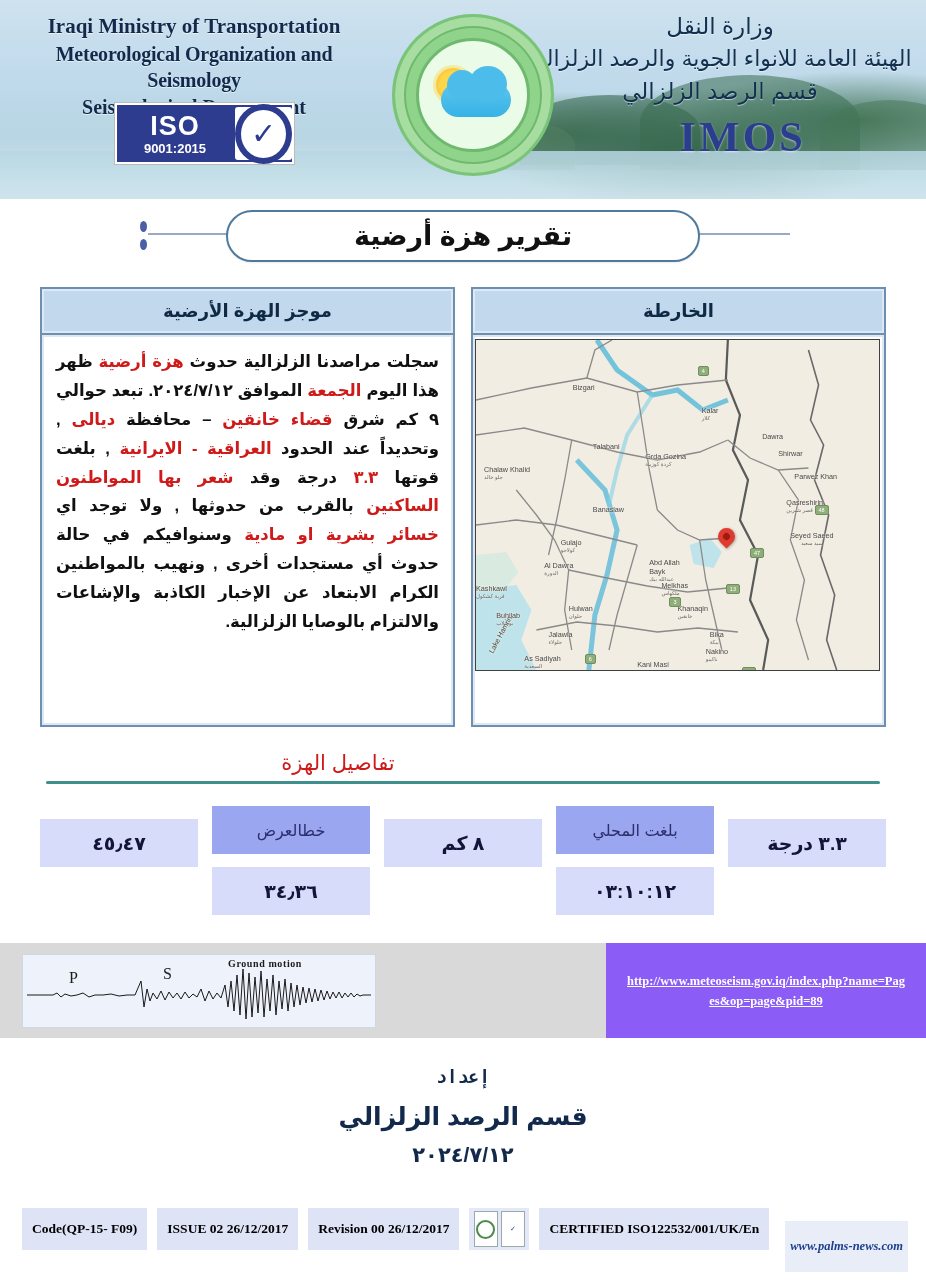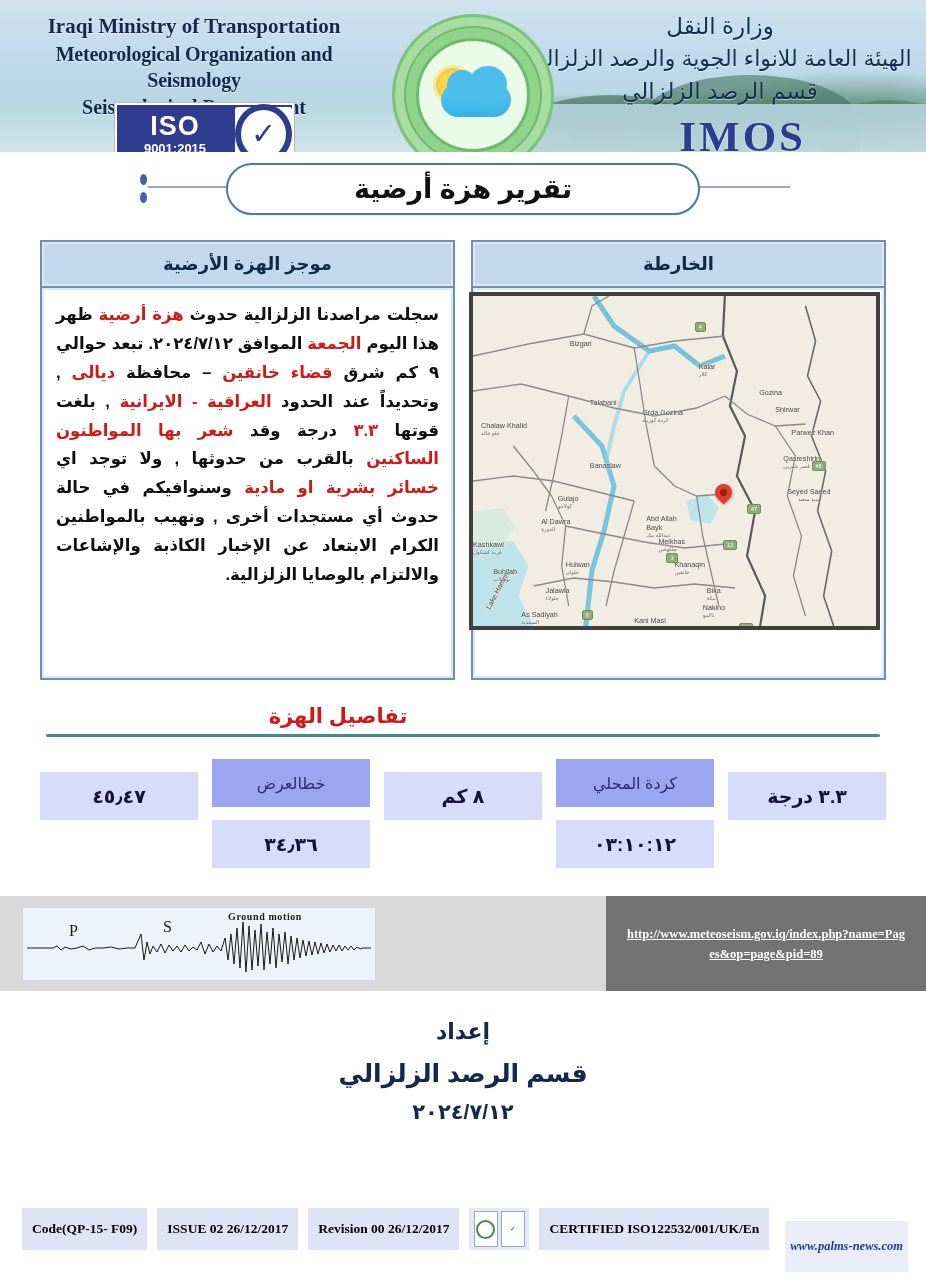--- a/index.html
+++ b/index.html
@@ -5,21 +5,21 @@
 <style>
   html,body{margin:0;padding:0;}
   body{
     width:926px;height:1280px;
     background:#ffffff;
     font-family:"Liberation Sans","DejaVu Sans",sans-serif;
     overflow:hidden;position:relative;
   }
   
   .banner{
-    position:relative;width:926px;height:152px;overflow:hidden;
+    position:relative;width:926px;height:199px;overflow:hidden;
     background:
       radial-gradient(ellipse 300px 90px at 700px 150px, #3c6b52 0%, rgba(60,107,82,0) 70%),
       radial-gradient(ellipse 260px 70px at 860px 120px, #4a7a5e 0%, rgba(74,122,94,0) 70%),
       radial-gradient(ellipse 200px 60px at 560px 135px, #5d8a6c 0%, rgba(93,138,108,0) 72%),
       linear-gradient(to bottom,#cfe2ee 0%,#c4dced 28%,#bcd8e8 52%,#b9d6e4 70%,#cfe3ea 88%,#d9e8ef 100%);
   }
   .banner .sea{
     position:absolute;left:0;bottom:0;width:926px;height:48px;
     background:linear-gradient(to bottom,#b7d7e3,#cde4ec);
     opacity:.85;
@@ -125,21 +125,21 @@
     box-shadow:inset 0 0 0 2px #dce9f5;
   }
   .panel-head span{font-size:18px;font-weight:bold;color:#0e2a45;}
   .panel-body{
     border:2px solid #6f8fb0;border-top:none;height:392px;background:#fff;
     box-shadow:inset 0 0 0 2px #dce9f5;padding:4px;box-sizing:border-box;
   }
   
   .map{
     position:relative;width:100%;height:330px;overflow:hidden;
-    background:#f1ece2;border:4px solid #404040;
+    background:#f1ece2;border:1px solid #404040;
   }
   .map svg{display:block;width:100%;height:100%;}
   .map-label{
     position:absolute;font-size:7.2px;color:#4a4a4a;direction:ltr;
     white-space:nowrap;font-family:"Liberation Sans",sans-serif;
     text-shadow:0 0 2px #f1ece2,0 0 3px #f1ece2;
   }
   .map-label i{display:block;font-size:5.4px;font-style:normal;opacity:.8;}
   .shield{
     position:absolute;background:#8fae7a;color:#fff;font-size:5.5px;
@@ -156,21 +156,21 @@
   }
   
   .summary{
     padding:8px 10px 0 10px;font-size:16.5px;line-height:1.75;
     color:#101010;text-align:justify;font-weight:bold;
     font-family:"Liberation Sans","DejaVu Sans",sans-serif;
   }
   .summary .hl{color:#d01a1a;}
   
   .details-title{
-    margin:24px 0 6px 0;text-align:center;font-size:21px;font-weight:bold;color:#cf1a1a;
+    margin:24px 0 6px 0;text-align:center;font-size:21px;font-weight:normal;color:#cf1a1a;
     padding-right:250px;
   }
   .rule{height:3px;background:#3f8f8c;margin:6px 6px 22px 6px;border-radius:2px;}
   .tbl{display:flex;gap:14px;direction:rtl;}
   .col{flex:1;}
   .th{
     background:#9aa6f0;height:48px;display:flex;align-items:center;justify-content:center;
     font-size:16px;color:#2b2f6b;font-weight:normal;
   }
   .td{
@@ -187,32 +187,32 @@
     border:1px solid #cfd6e4;position:relative;
   }
   .seismo svg{display:block;width:100%;height:100%;}
   .seismo .lbl{
     position:absolute;direction:ltr;font-family:"Liberation Serif",serif;color:#1b1b1b;
   }
   .lbl-p{left:46px;top:14px;font-size:16px;}
   .lbl-s{left:140px;top:10px;font-size:16px;}
   .lbl-g{left:205px;top:3px;font-size:10px;font-weight:bold;letter-spacing:.6px;}
   .urlbox{
-    width:320px;height:95px;background:#737373;display:flex;align-items:center;
+    width:320px;height:95px;background:#8b5cf6;display:flex;align-items:center;
     justify-content:center;margin-left:10px;
   }
   .urlbox a{
     direction:ltr;color:#fff;font-size:12.5px;font-weight:bold;text-decoration:underline;
     text-align:center;line-height:1.6;display:block;width:280px;word-break:break-all;
     font-family:"Liberation Serif","DejaVu Serif",serif;
   }
   
   .sig{text-align:center;padding:28px 0 10px 0;}
   .sig div{color:#13294b;font-weight:bold;}
-  .sig .s1{font-size:22px;margin-bottom:14px;}
+  .sig .s1{font-size:18px;margin-bottom:14px;font-family:Liberation Mono, monospace;}
   .sig .s2{font-size:25px;margin-bottom:12px;}
   .sig .s3{font-size:21px;}
   
   .footbar{
     position:absolute;left:0;bottom:28px;width:926px;height:46px;
     display:flex;align-items:center;gap:10px;padding:0 22px;box-sizing:border-box;direction:ltr;
   }
   .fchip{
     background:#dfe3f6;height:42px;display:flex;align-items:center;justify-content:center;
     font-family:"Liberation Serif","DejaVu Serif",serif;font-weight:bold;font-size:13.5px;color:#000;
@@ -327,21 +327,21 @@
               <path d="M300,130 L320,160 L312,200 L326,240 L318,280 L330,320"></path>
             </g>
           </svg>
 
           <div class="map-label" style="left:24%;top:13%;">Bizgari</div>
           <div class="map-label" style="left:56%;top:20%;">Kalar<i>كلار</i></div>
           <div class="map-label" style="left:29%;top:31%;">Talabani</div>
           <div class="map-label" style="left:42%;top:34%;">Grda Gozina<i>كردة كوزينة</i></div>
           <div class="map-label" style="left:2%;top:38%;">Chalaw Khalid<i>جلو خالد</i></div>
           <div class="map-label" style="left:29%;top:50%;">Banaslaw</div>
-          <div class="map-label" style="left:71%;top:28%;">Gozina</div>
+          <div class="map-label" style="left:71%;top:28%;">Dawra</div>
           <div class="map-label" style="left:75%;top:33%;">Shirwar</div>
           <div class="map-label" style="left:79%;top:40%;">Parwez Khan</div>
           <div class="map-label" style="left:77%;top:48%;">Qasreshirin<i>قصر شيرين</i></div>
           <div class="map-label" style="left:78%;top:58%;text-align:center;">Seyed Saeed<i>سيد سعيد</i></div>
           <div class="map-label" style="left:21%;top:60%;">Gulajo<i>كولاجو</i></div>
           <div class="map-label" style="left:8%;top:67%;margin-left:36px;">Al Dawra<i>الدورة</i></div>
           <div class="map-label" style="left:43%;top:66%;">Abd Allah<br>Bayk<i>عبدالله بيك</i></div>
           <div class="map-label" style="left:0%;top:74%;">Kashkawl<i>قرية كشكول</i></div>
           <div class="map-label" style="left:46%;top:73%;">Melkhas<i>ملكهاس</i></div>
           <div class="map-label" style="left:50%;top:80%;">Khanaqin<i>خانقين</i></div>
@@ -382,21 +382,21 @@
   </div>
 
   <div class="details-title">تفاصيل الهزة</div>
   <div class="rule"></div>
 
   <div class="tbl">
     <div class="col">
       <div class="td">٣.٣ درجة</div>
     </div>
     <div class="col">
-      <div class="th">كردة المحلي</div>
+      <div class="th">بلغت المحلي</div>
       <div class="td">٠٣:١٠:١٢</div>
     </div>
     <div class="col">
       <div class="td">٨ كم</div>
     </div>
     <div class="col">
       <div class="th">خطالعرض</div>
       <div class="td">٣٤٫٣٦</div>
     </div>
     <div class="col">

